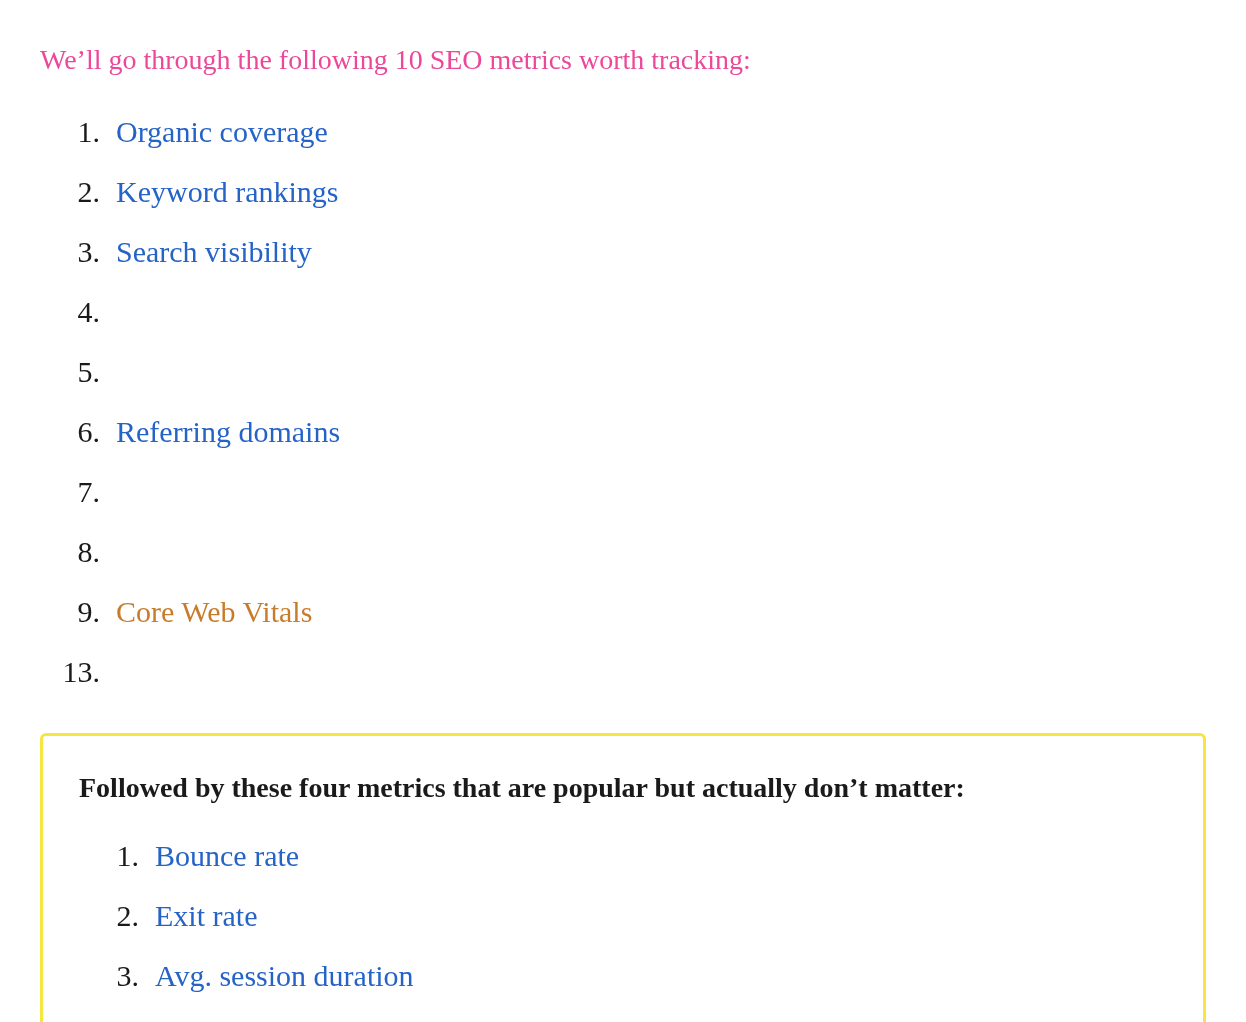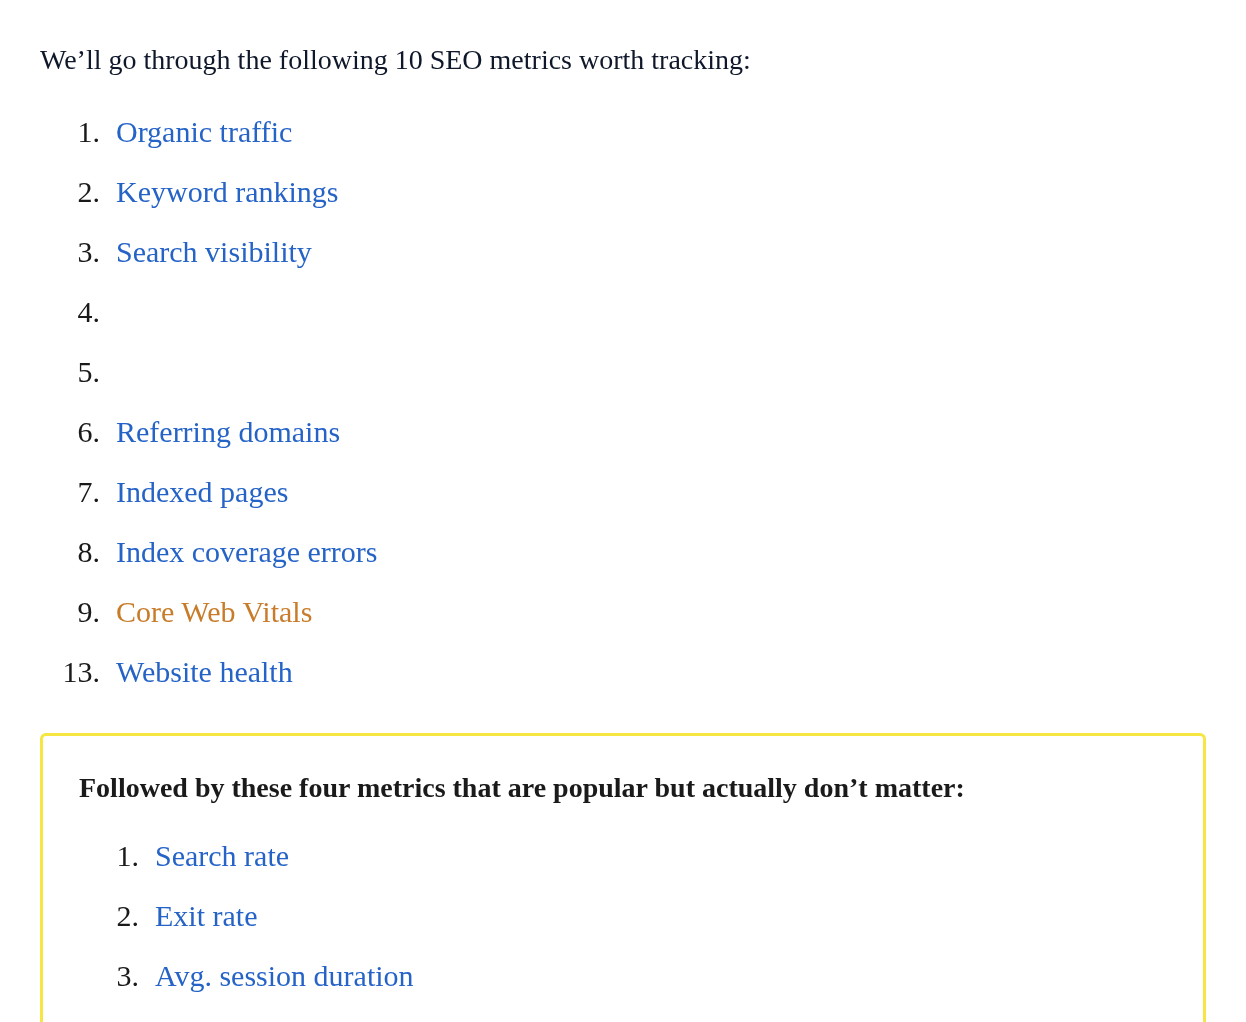--- a/index.html
+++ b/index.html
@@ -13,21 +13,21 @@
       font-family: Georgia, 'Times New Roman', serif;
       font-size: 28px;
       color: #1a1a1a;
       padding: 40px 40px 40px 40px;
       width: 1246px;
       min-height: 1022px;
     }
 
     .intro-text {
       font-size: 28px;
-      color: #0f172a;
+      color: #ec4899;
       margin-bottom: 32px;
       line-height: 1.4;
     }
 
     .main-list {
       list-style: none;
       margin: 0 0 40px 0;
       padding: 0;
     }
 
@@ -94,21 +94,21 @@
     }
   </style>
 </head>
 <body>
 
 <p class="intro-text">We’ll go through the following 10 SEO metrics worth tracking:</p>
 
 <ol class="main-list">
   <li>
     <span class="list-number">1.</span>
-    <a class="link-blue" href="#">Organic traffic</a>
+    <a class="link-blue" href="#">Organic coverage</a>
   </li>
   <li>
     <span class="list-number">2.</span>
     <a class="link-blue" href="#">Keyword rankings</a>
   </li>
   <li>
     <span class="list-number">3.</span>
     <a class="link-blue" href="#">Search visibility</a>
   </li>
   <li>
@@ -116,42 +116,39 @@
   </li>
   <li>
     <span class="list-number">5.</span>
   </li>
   <li>
     <span class="list-number">6.</span>
     <a class="link-blue" href="#">Referring domains</a>
   </li>
   <li>
     <span class="list-number">7.</span>
-    <a class="link-blue" href="#">Indexed pages</a>
   </li>
   <li>
     <span class="list-number">8.</span>
-    <a class="link-blue" href="#">Index coverage errors</a>
   </li>
   <li>
     <span class="list-number">9.</span>
     <a class="link-orange" href="#">Core Web Vitals</a>
   </li>
   <li>
     <span class="list-number">13.</span>
-    <a class="link-blue" href="#">Website health</a>
   </li>
 </ol>
 
 <div class="callout-box">
   <p class="callout-intro">Followed by these four metrics that are popular but actually don’t matter:</p>
   <ol class="sub-list">
     <li>
       <span class="list-number">1.</span>
-      <a class="link-blue" href="#">Search rate</a>
+      <a class="link-blue" href="#">Bounce rate</a>
     </li>
     <li>
       <span class="list-number">2.</span>
       <a class="link-blue" href="#">Exit rate</a>
     </li>
     <li>
       <span class="list-number">3.</span>
       <a class="link-blue" href="#">Avg. session duration</a>
     </li>
     <li>

